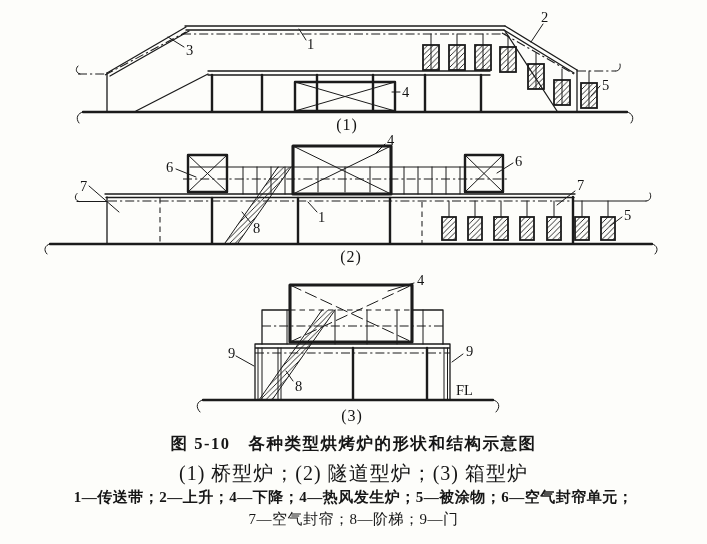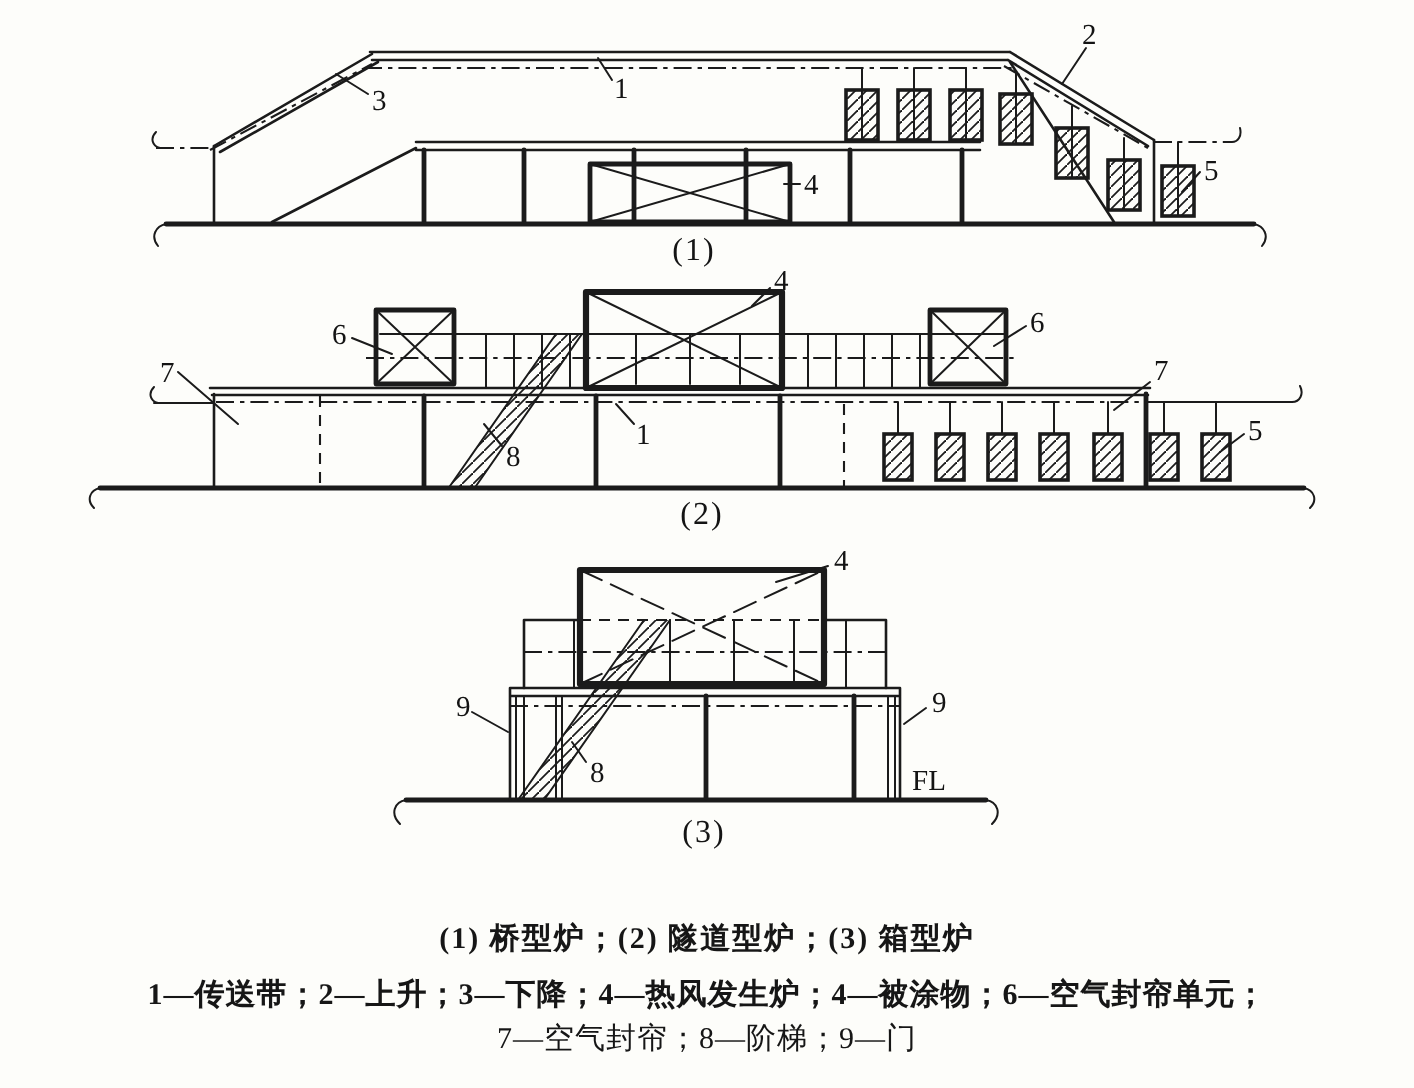--- a/index.html
+++ b/index.html
@@ -16,21 +16,21 @@
   .dd{stroke:#1b1b1b;fill:none;stroke-width:1.05;stroke-dasharray:9 3 2.2 3}
   .dsh{stroke:#1b1b1b;fill:none;stroke-width:1.05;stroke-dasharray:5.5 4}
   .xdash{stroke-dasharray:12 5}
   .hatchfill{fill:url(#hatch);stroke:none}
   .obj{fill:url(#hatch);stroke:#1b1b1b;stroke-width:1.8}
   text.co{font-family:"Liberation Serif","DejaVu Serif",serif;font-size:14.5px;fill:#141414}
   text.panel{font-size:16px;letter-spacing:1px}
   
   .cap{position:absolute;left:0;width:100%;text-align:center;white-space:nowrap;color:#161616}
   .cap-title{top:433px;font-size:16.5px;font-weight:bold;letter-spacing:1.5px}
-  .cap-sub{top:460px;font-size:15px;font-weight:bold;letter-spacing:1px}
+  .cap-sub{top:460px;font-size:20px;font-weight:normal;letter-spacing:1px}
   .cap-l1{top:488px;font-size:15px;font-weight:bold;letter-spacing:0.5px}
   .cap-l2{top:510px;font-size:15px;font-weight:normal;letter-spacing:0.5px}
 </style>
 </head>
 <body>
 
 <div class="page">
 
   <svg class="diagram-canvas" width="707" height="432" viewBox="0 0 707 432">
     <defs>
@@ -222,17 +222,18 @@
       </g>
       <g>
         <path class="s w1" d="M293,381 L286,371"></path>
         <text class="co" x="295" y="391">8</text>
       </g>
       <text class="co" x="456" y="395">FL</text>
       <text class="co panel" x="352" y="421" text-anchor="middle">(3)</text>
     </g>
   </svg>
 
+  <div class="cap cap-title">图 5-10　各种类型烘烤炉的形状和结构示意图</div>
   <div class="cap cap-sub">(1) 桥型炉；(2) 隧道型炉；(3) 箱型炉</div>
-  <div class="cap cap-l1">1—传送带；2—上升；3—下降；4—热风发生炉；4—被涂物；6—空气封帘单元；</div>
+  <div class="cap cap-l1">1—传送带；2—上升；4—下降；4—热风发生炉；5—被涂物；6—空气封帘单元；</div>
   <div class="cap cap-l2">7—空气封帘；8—阶梯；9—门</div>
 
 </div>
 
 </body></html>

